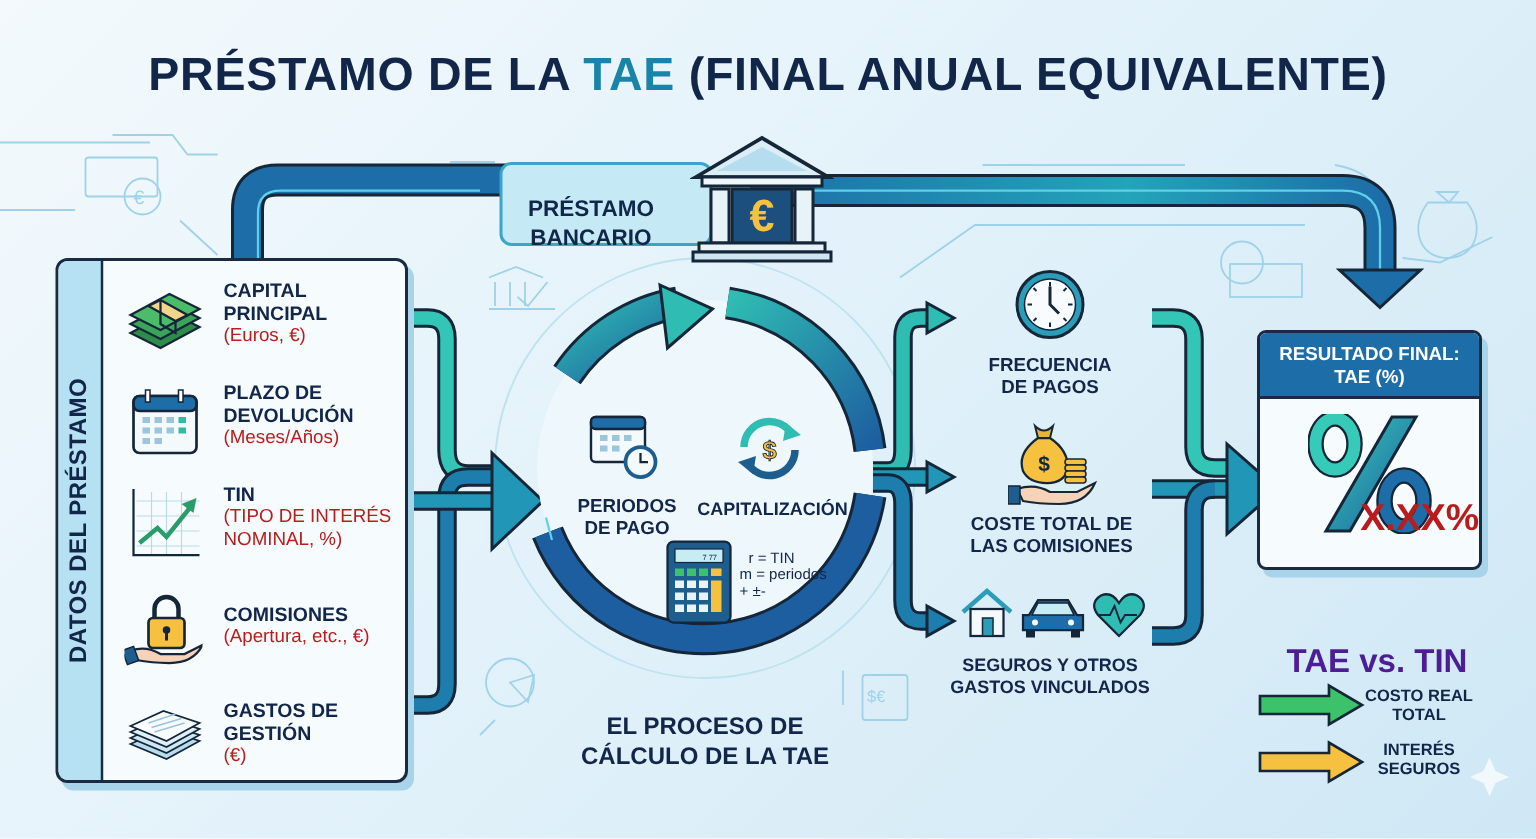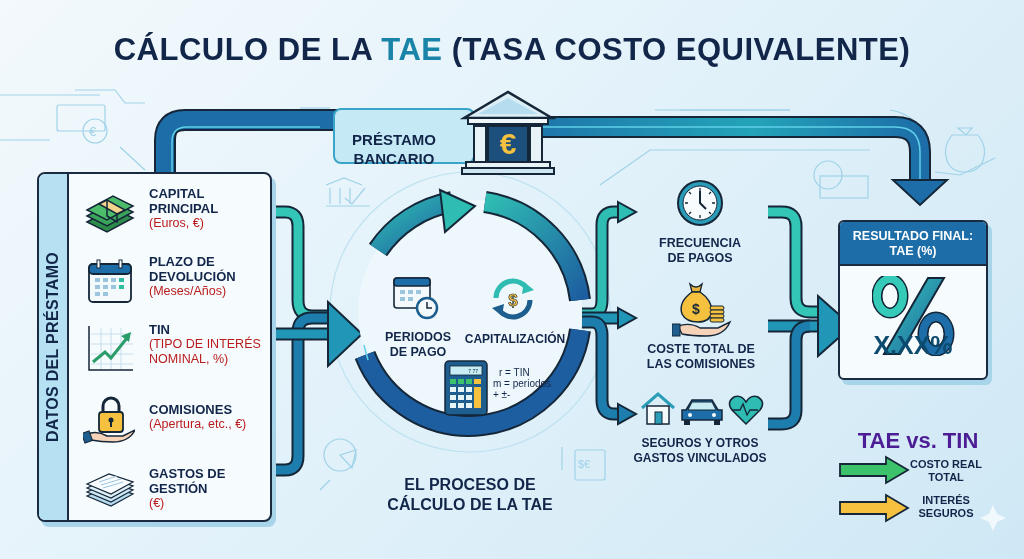--- a/index.html
+++ b/index.html
@@ -56,21 +56,21 @@
   
   .result {
     left: 838px; top: 220px; width: 150px; height: 160px;
     background: #f6fbfe; border: 2px solid #1a2a40; border-radius: 6px; overflow: hidden;
     box-shadow: 4px 5px 0 #a8d4ea;
   }
   .result-head {
     background: #1d6ea8; color: #fff; height: 44px; font-size: 12.5px; font-weight: 700;
     text-align: center; line-height: 15px; padding-top: 7px; border-bottom: 2px solid #1a2a40;
   }
-  .result-value { position: absolute; left: 0; right: 0; bottom: 18px; text-align: center; font-size: 25px; font-weight: 700; color: #0c4a6e; }
+  .result-value { position: absolute; left: 0; right: 0; bottom: 18px; text-align: right; font-size: 25px; font-weight: 700; color: #b91c1c; }
 
   .vs-title { left: 848px; top: 428px; width: 140px; font-size: 22px; font-weight: 700; color: #4c1d95; text-align: center; }
   .legend-txt { position: absolute; font-size: 11px; font-weight: 700; line-height: 13px; text-align: center; color: #12264a; }
 </style>
 </head>
 <body>
 
 <svg class="abs" style="left:0;top:0" width="1024" height="559">
   <g stroke="#9fd2e8" stroke-width="1.2" fill="none">
     <path d="M0 95 H100 M75 90 H115 L125 103 H145"></path>
@@ -103,21 +103,21 @@
     <rect x="575" y="450" width="30" height="30" rx="2"></rect>
     <text x="578" y="468" font-size="11" fill="#9fd2e8" stroke="none">$€</text>
     <path d="M562 447 V470"></path>
 
     <circle cx="470" cy="312" r="140" stroke="#bfe2f1"></circle>
   </g>
 
   <path d="M993 505 L997 514 L1006 518 L997 522 L993 531 L989 522 L980 518 L989 514 Z" fill="#ffffff" opacity="0.7"></path>
 </svg>
 
-<div class="abs title"><span>CÁLCULO DE LA </span><span class="hl">TAE</span><span> (TASA COSTO EQUIVALENTE)</span></div>
+<div class="abs title"><span>PRÉSTAMO DE LA </span><span class="hl">TAE</span><span> (FINAL ANUAL EQUIVALENTE)</span></div>
 
 <svg class="abs" style="left:0;top:0" width="1024" height="559">
   <defs>
     <linearGradient id="gTop" x1="0" y1="0" x2="1" y2="0">
       <stop offset="0" stop-color="#1d6ea8"></stop>
         <stop offset="0.6" stop-color="#23a4b8"></stop>
         <stop offset="1" stop-color="#1d6ea8"></stop>
     </linearGradient>
     <linearGradient id="gBrace" x1="0" y1="0" x2="0" y2="1">
       <stop offset="0" stop-color="#36cbb8"></stop>

